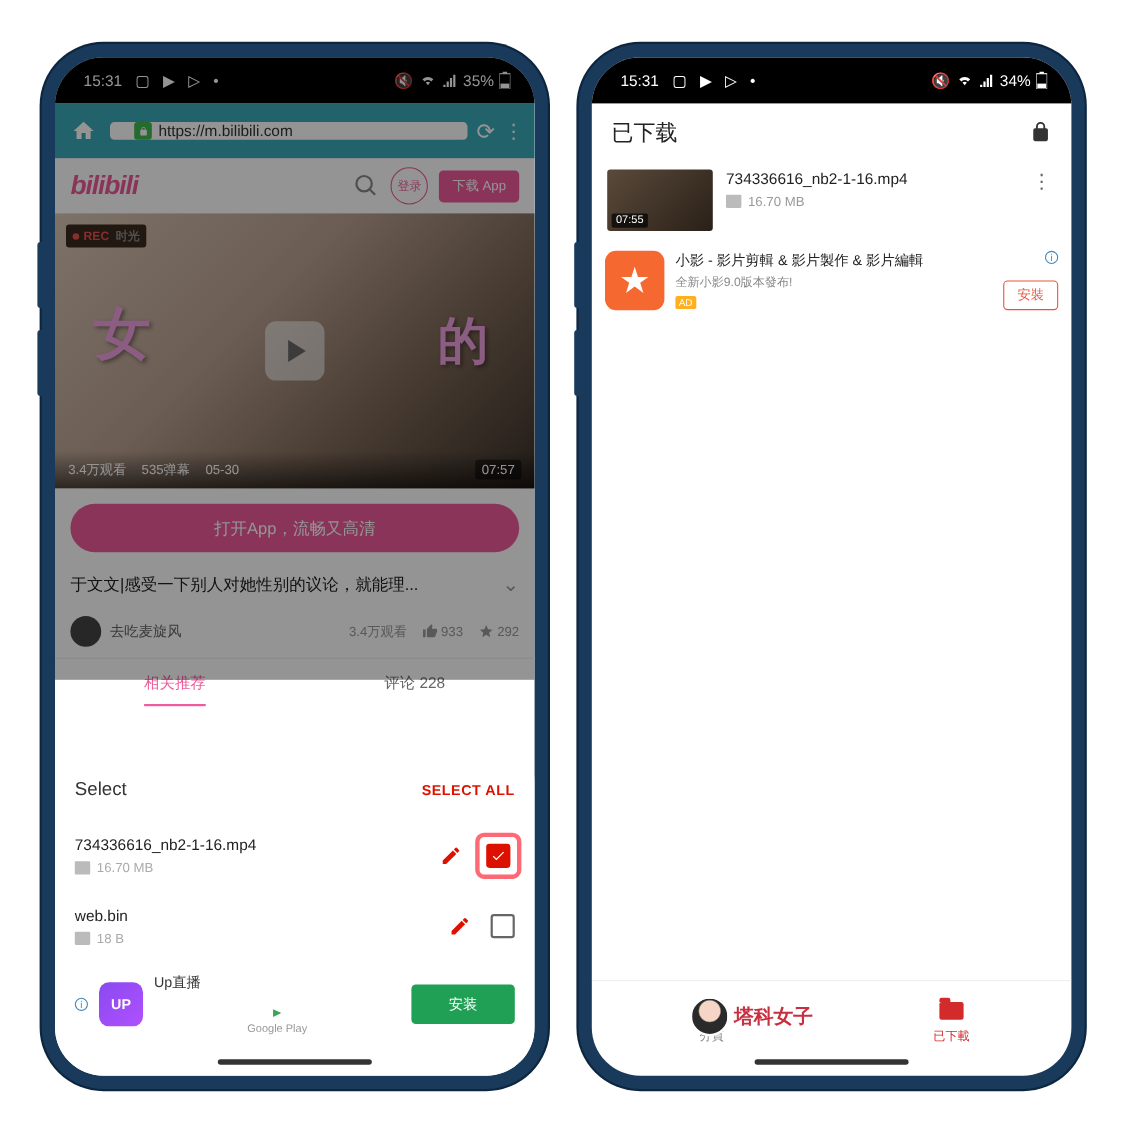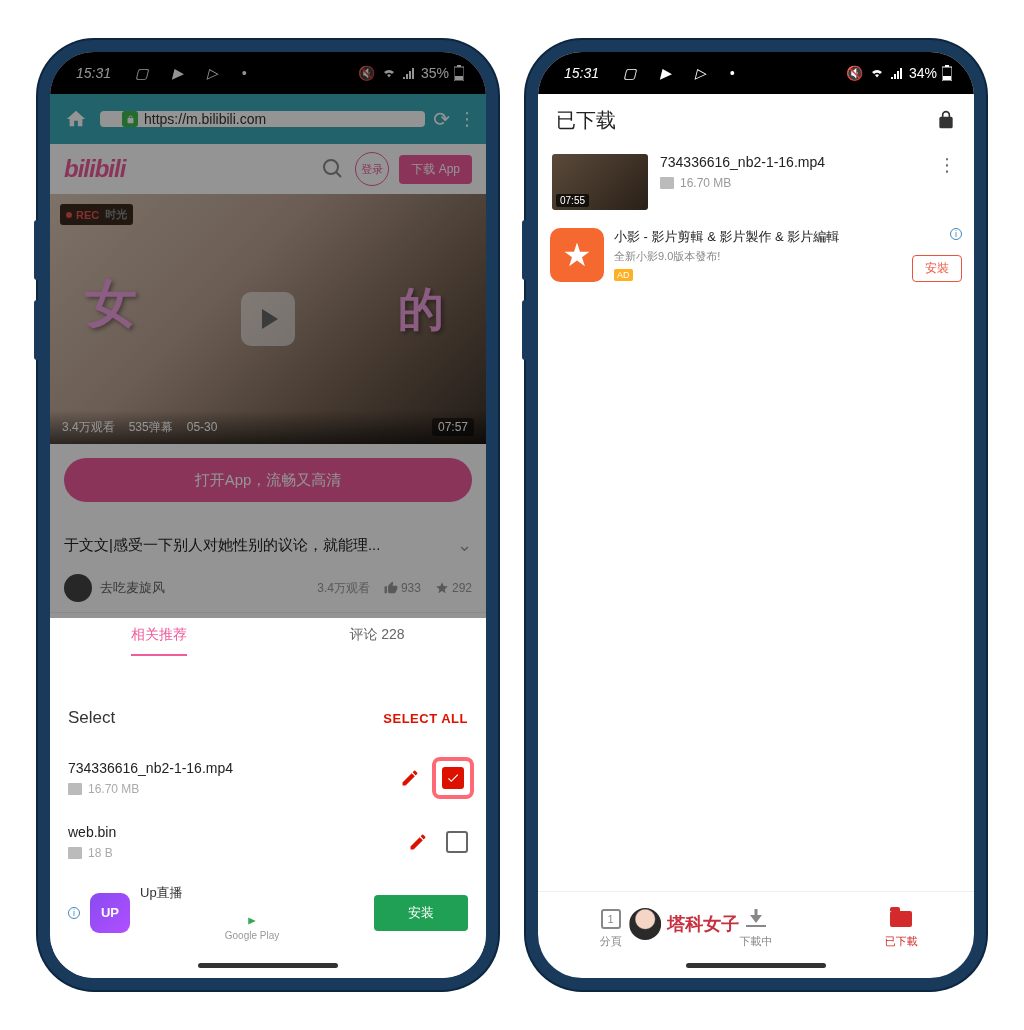--- a/index.html
+++ b/index.html
@@ -55,21 +55,21 @@
   height: 42px;
   background: #000;
   color: #fff;
   display: flex;
   align-items: center;
   justify-content: space-between;
   padding: 0 22px 0 26px;
   font-size: 14px;
   font-weight: 500;
 }
-.s-left { display: flex; align-items: flex-end; gap: 24px; font-style: italic; }
+.s-left { display: flex; align-items: flex-end; gap: 12px; }
 .s-right { display: flex; align-items: center; gap: 5px; }
 .dimmer {
   position: absolute;
   inset: 0;
   background: rgba(0,0,0,0.42);
   z-index: 5;
   pointer-events: none;
 }
 .browser-bar {
   height: 50px;
@@ -194,21 +194,21 @@
 .character-effect {
   position: absolute;
   color: #f0a0e0;
   font-size: 52px;
   font-weight: 700;
   text-shadow: 2px 2px 4px rgba(0,0,0,0.4);
 }
 .char-left { top: 75px; left: 35px; }
 .char-right { top: 85px; right: 42px; font-size: 46px; }
 .open-app-btn {
-  margin: 14px 14px 24px;
+  margin: 14px 14px 10px;
   height: 44px;
   background: #ef5b9c;
   color: #fff;
   border-radius: 22px;
   display: flex; align-items: center; justify-content: center;
   font-size: 15px;
 }
 .video-title {
   padding: 8px 14px;
   font-size: 15px;
@@ -773,26 +773,20 @@
       </div>
     </div>
 
     <div class="bottom-nav">
       <div class="nav-item">
         <div class="nav-icon">
             <div class="page1-icon">1</div>
           </div>
         <span>分頁</span>
       </div>
-      <div class="nav-item">
-        <div class="nav-icon">
-            <div class="downloading-icon"></div>
-          </div>
-        <span>下載中</span>
-      </div>
       <div class="nav-item active">
         <div class="nav-icon">
             <div class="folder-icon"></div>
           </div>
         <span>已下載</span>
       </div>
     </div>
     <div class="home-bar" style="margin-top:0"></div>
 
   </div>

